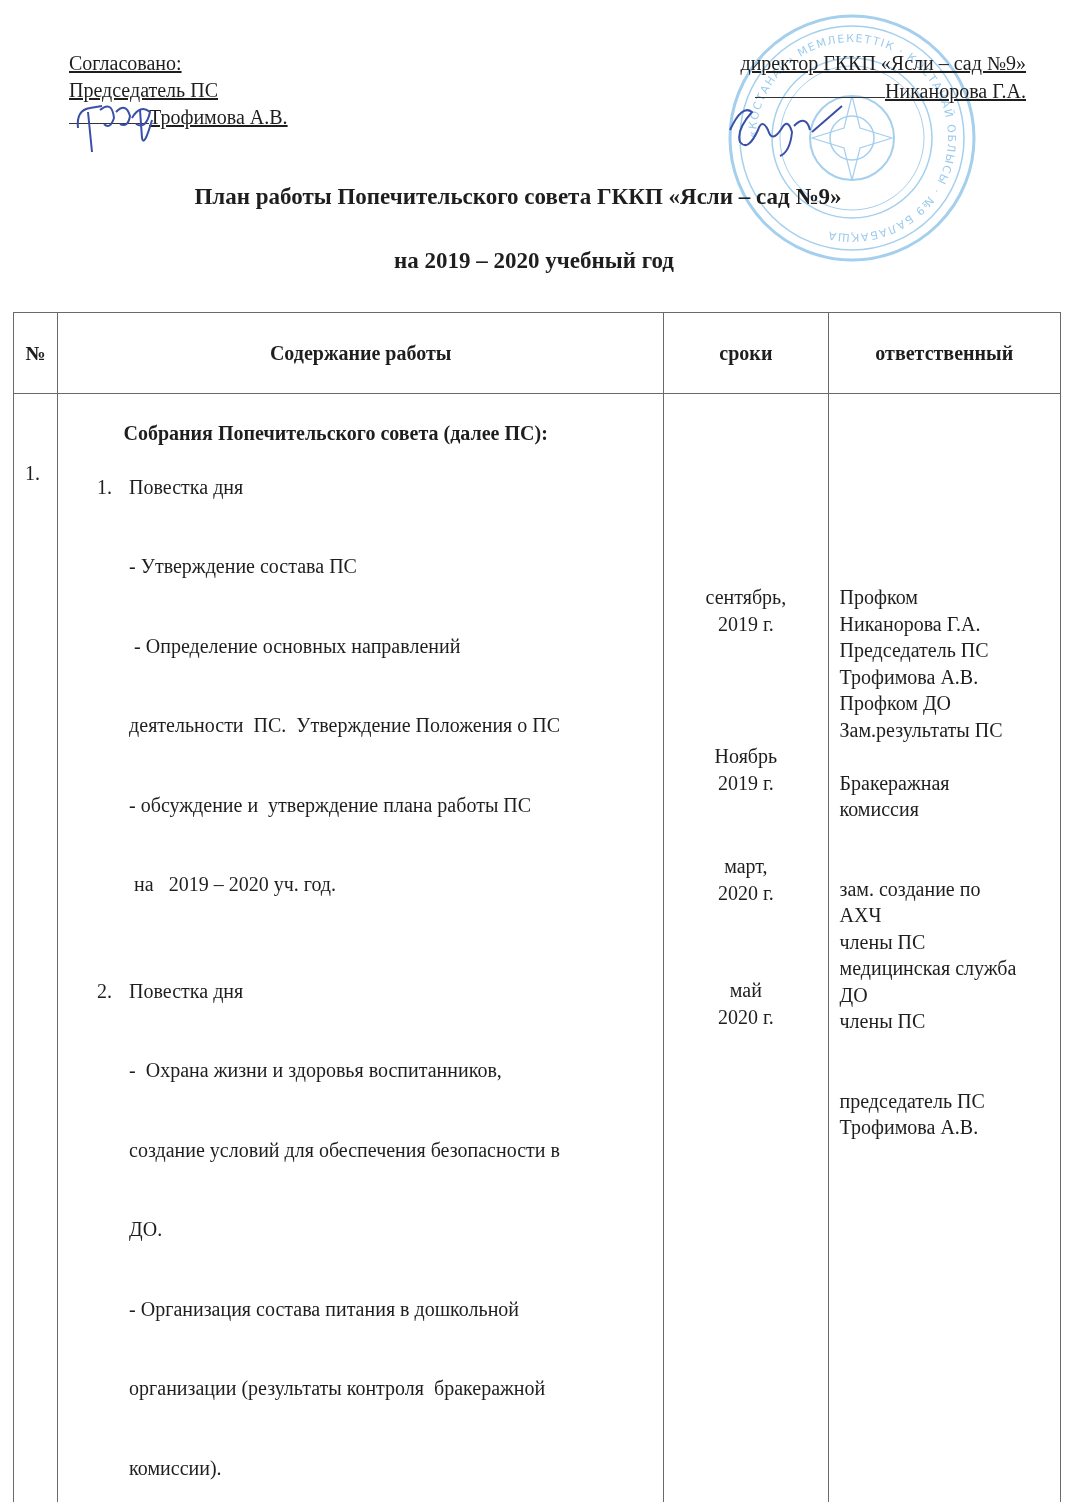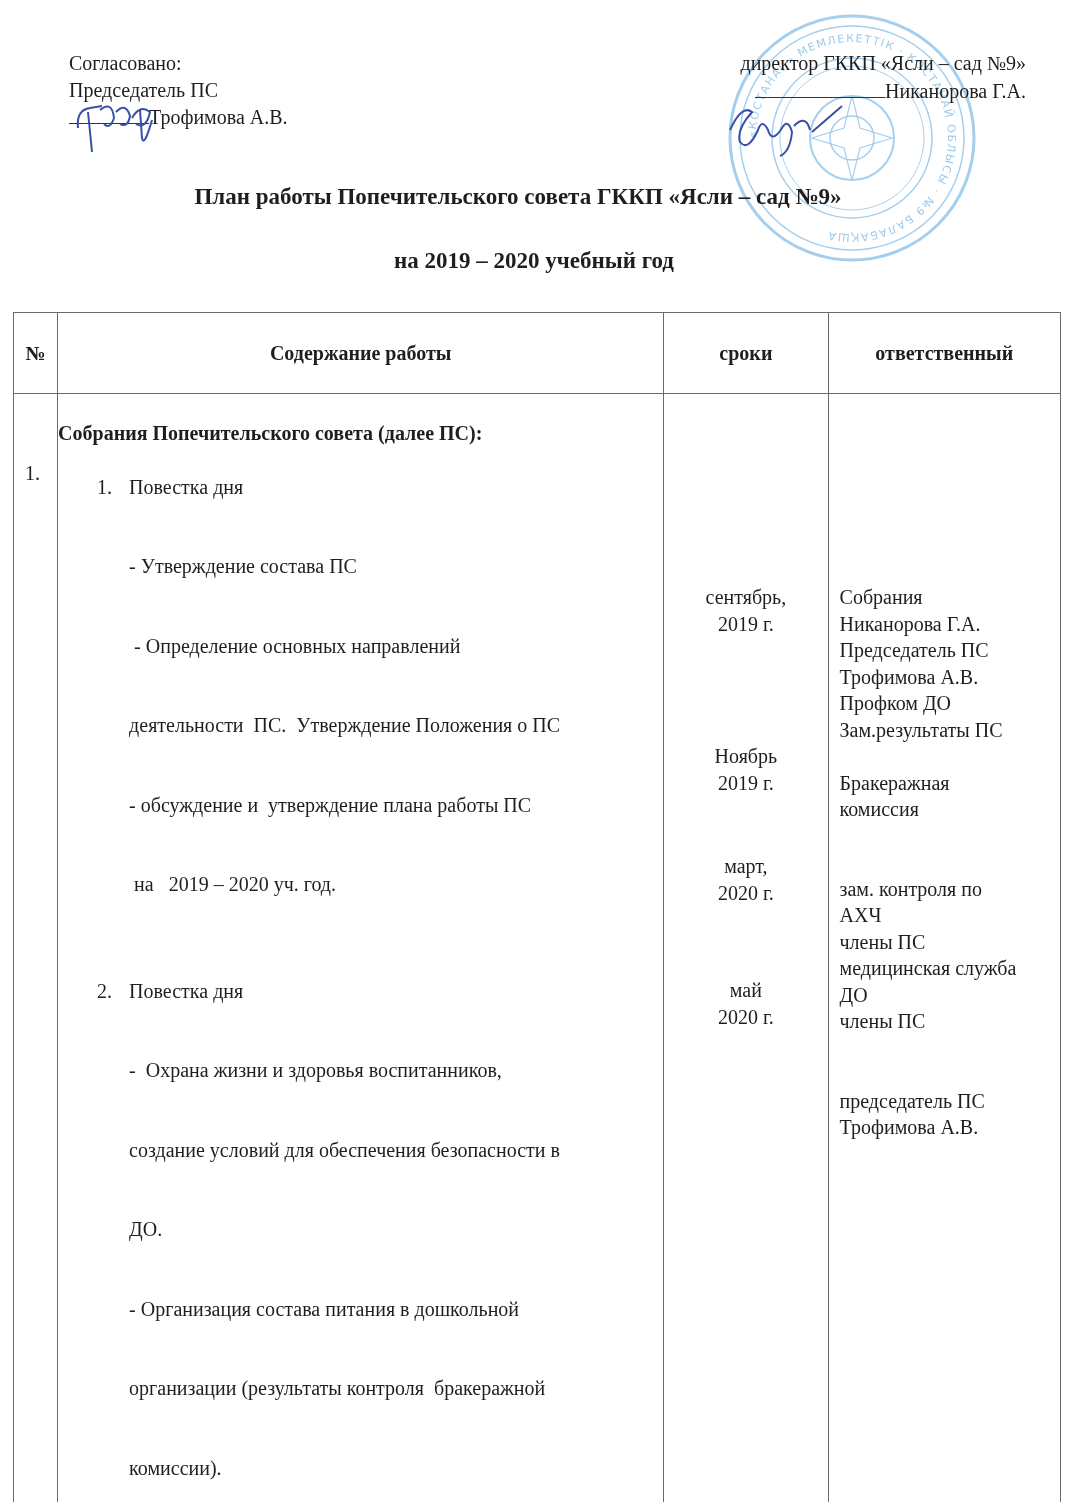--- a/index.html
+++ b/index.html
@@ -4,21 +4,21 @@
 <style>
   html, body { margin: 0; padding: 0; background: #ffffff; }
   body {
     width: 1080px; height: 1502px; position: relative; overflow: hidden;
     font-family: "Liberation Serif", "DejaVu Serif", serif;
     color: #1e1e1e; font-size: 20px; line-height: 26.5px;
   }
   .abs { position: absolute; }
   .hdr-left { left: 69px; top: 50px; width: 400px; }
   .hdr-right { left: 660px; top: 50px; width: 366px; text-align: right; }
-  .hdr-line { white-space: nowrap; }
+  .hdr-line { white-space: nowrap; text-decoration: underline; }
   .sig-line { display: inline-block; border-bottom: 1px solid #333; height: 20px; vertical-align: baseline; }
   .sig-left { width: 80px; margin-right: 0; }
   .sig-right { width: 130px; }
   .signature { position: absolute; pointer-events: none; }
   .stamp { position: absolute; left: 726px; top: 12px; width: 252px; height: 252px; pointer-events: none; }
   .title {
     position: absolute; left: 0; width: 1080px; text-align: center;
     font-weight: bold; font-size: 23px;
   }
   .title1 { top: 184px; left: -22px; }
@@ -31,21 +31,21 @@
     border: 1px solid #6a6a6a; vertical-align: top; padding: 0;
   }
   table.plan th { height: 80px; vertical-align: middle; font-weight: bold; font-size: 20px; }
   .col-num { width: 44px; }
   .col-content { width: 605px; }
   .col-term { width: 164px; }
   .col-resp { width: 232px; }
   .num { padding-left: 11px !important; }
   .term { text-align: center; }
   .resp { padding-left: 11px !important; }
-  .section-title { font-weight: bold; }
+  .section-title { font-weight: bold; text-align: center; }
   .item-head { display: flex; }
   .item-num { width: 32px; flex: none; }
 </style>
 </head>
 <body>
 
 <svg class="stamp" viewBox="0 0 252 252">
   <g fill="none" stroke="#5aa8e0" opacity="0.55">
     <circle cx="126" cy="126" r="122" stroke-width="3"></circle>
     <circle cx="126" cy="126" r="112" stroke-width="1.5"></circle>
@@ -148,34 +148,34 @@
           <div>март,</div>
           <div>2020 г.</div>
         </div>
         <div style="margin-top:71px">
           <div>май</div>
           <div>2020 г.</div>
         </div>
       </td>
       <td class="resp">
         <div style="margin-top:190px">
-          <div>Собрания</div>
+          <div>Профком</div>
           <div>Никанорова Г.А.</div>
           <div>Председатель ПС</div>
           <div>Трофимова А.В.</div>
         </div>
         <div style="">
           <div>Профком ДО</div>
           <div>Зам.результаты ПС</div>
           <div style="height:26.5px"></div>
           <div>Бракеражная</div>
           <div>комиссия</div>
         </div>
         <div style="margin-top:53px">
-          <div>зам. контроля по</div>
+          <div>зам. создание по</div>
           <div>АХЧ</div>
           <div>члены ПС</div>
           <div>медицинская служба</div>
           <div>ДО</div>
           <div>члены ПС</div>
         </div>
         <div style="margin-top:53px">
           <div>председатель ПС</div>
           <div>Трофимова А.В.</div>
         </div>

